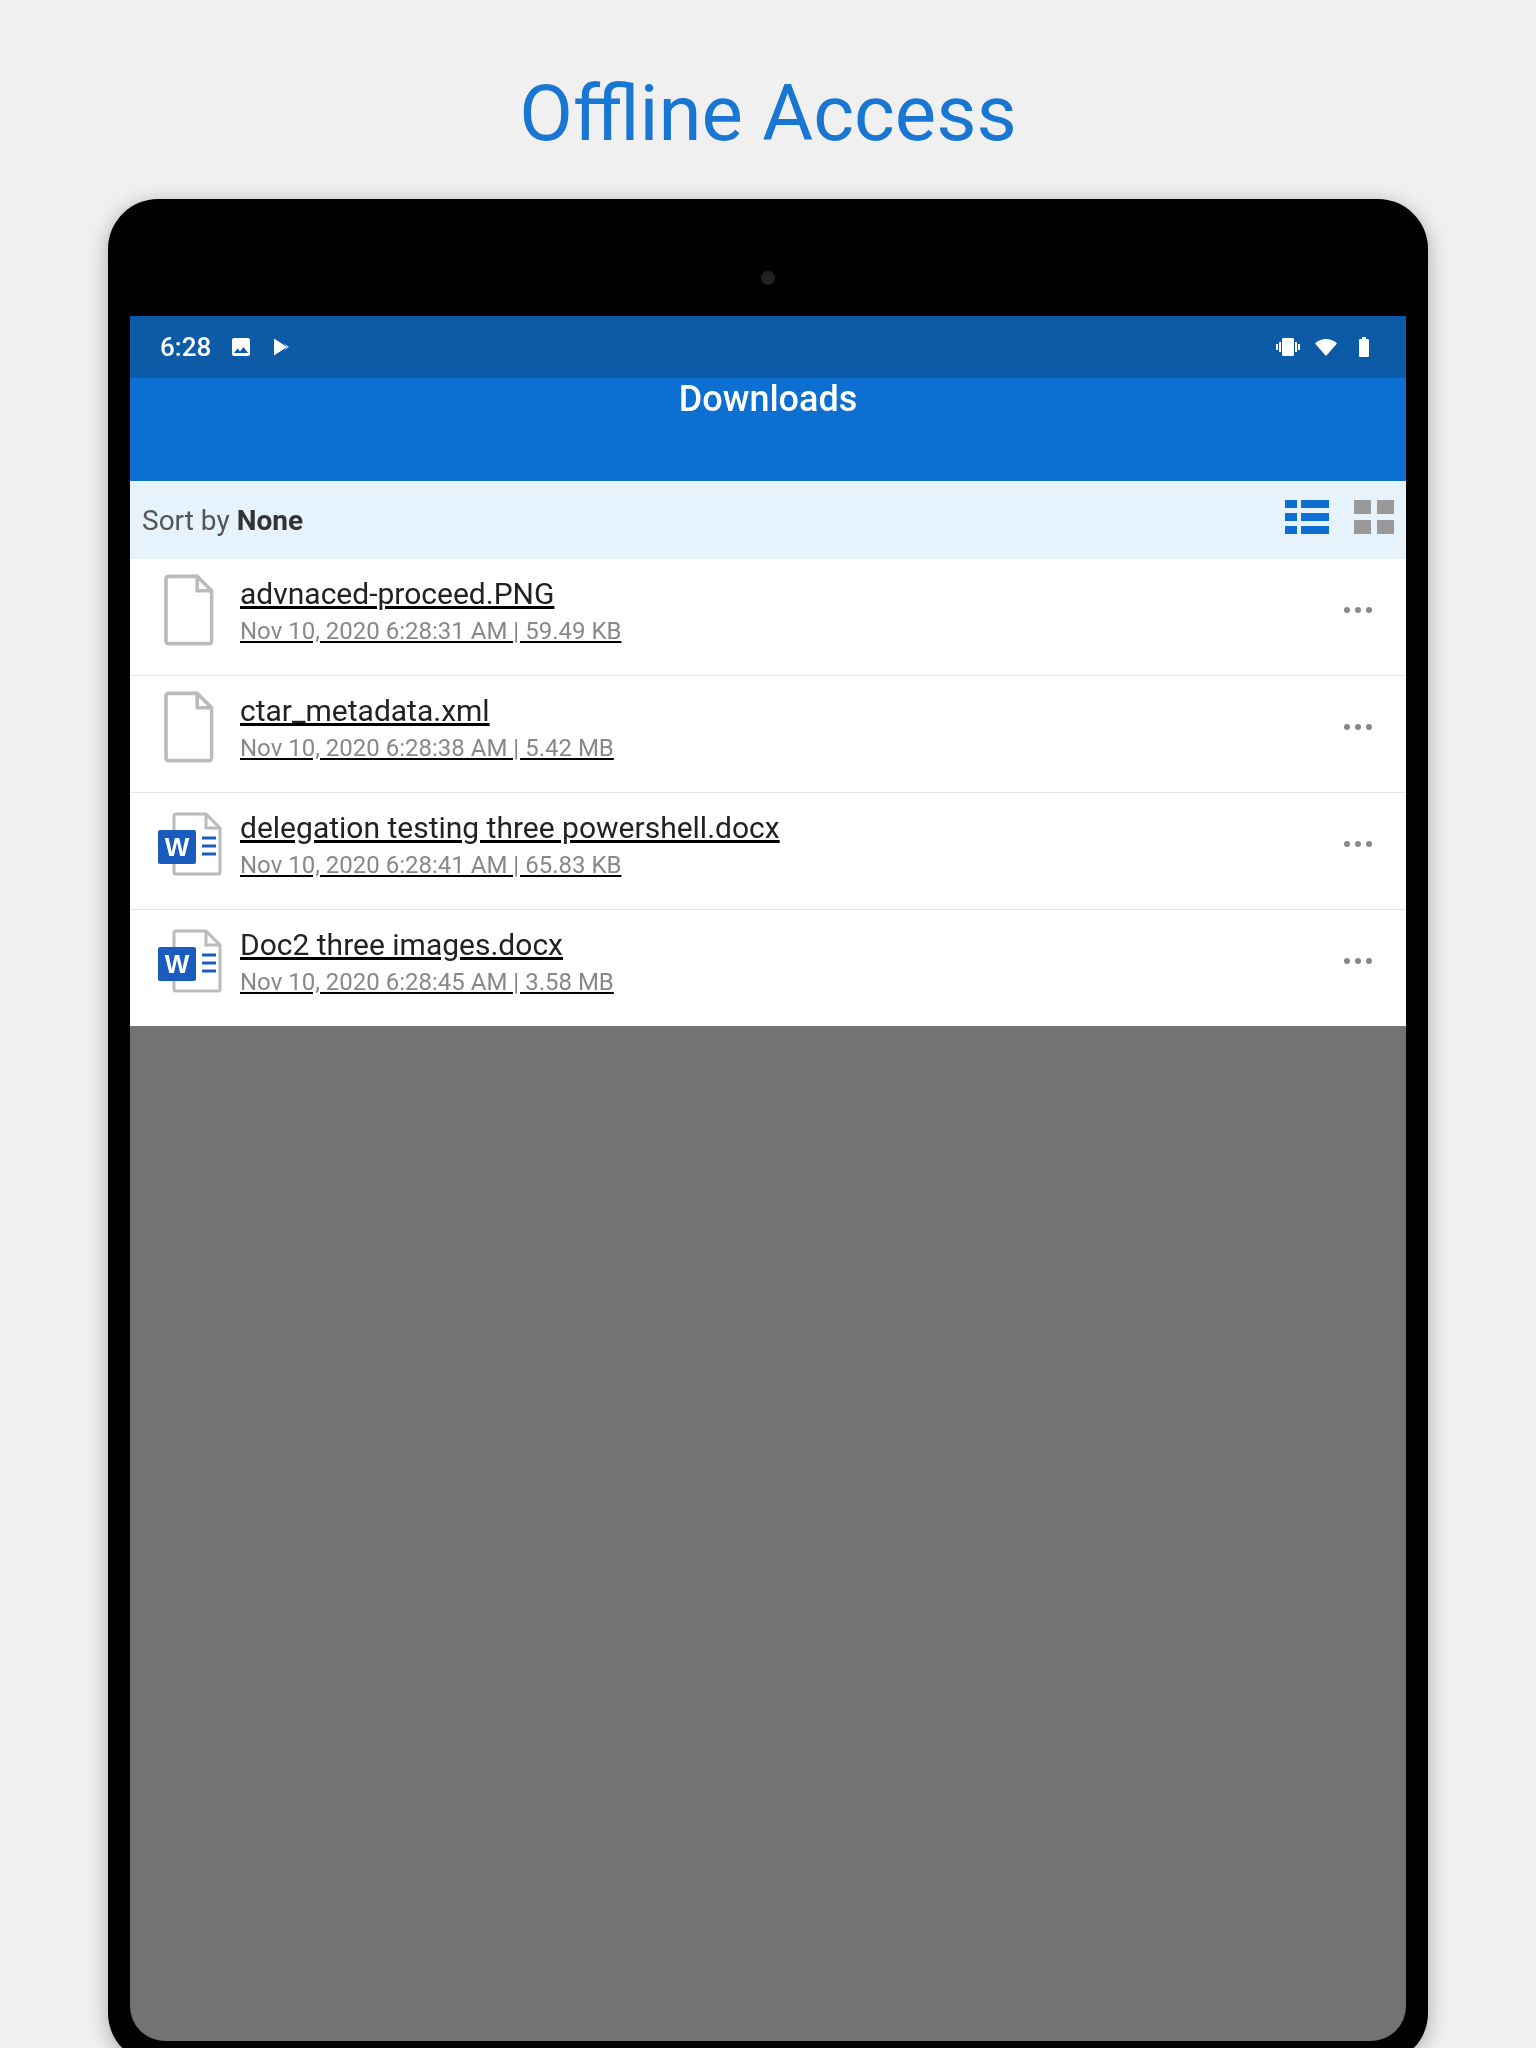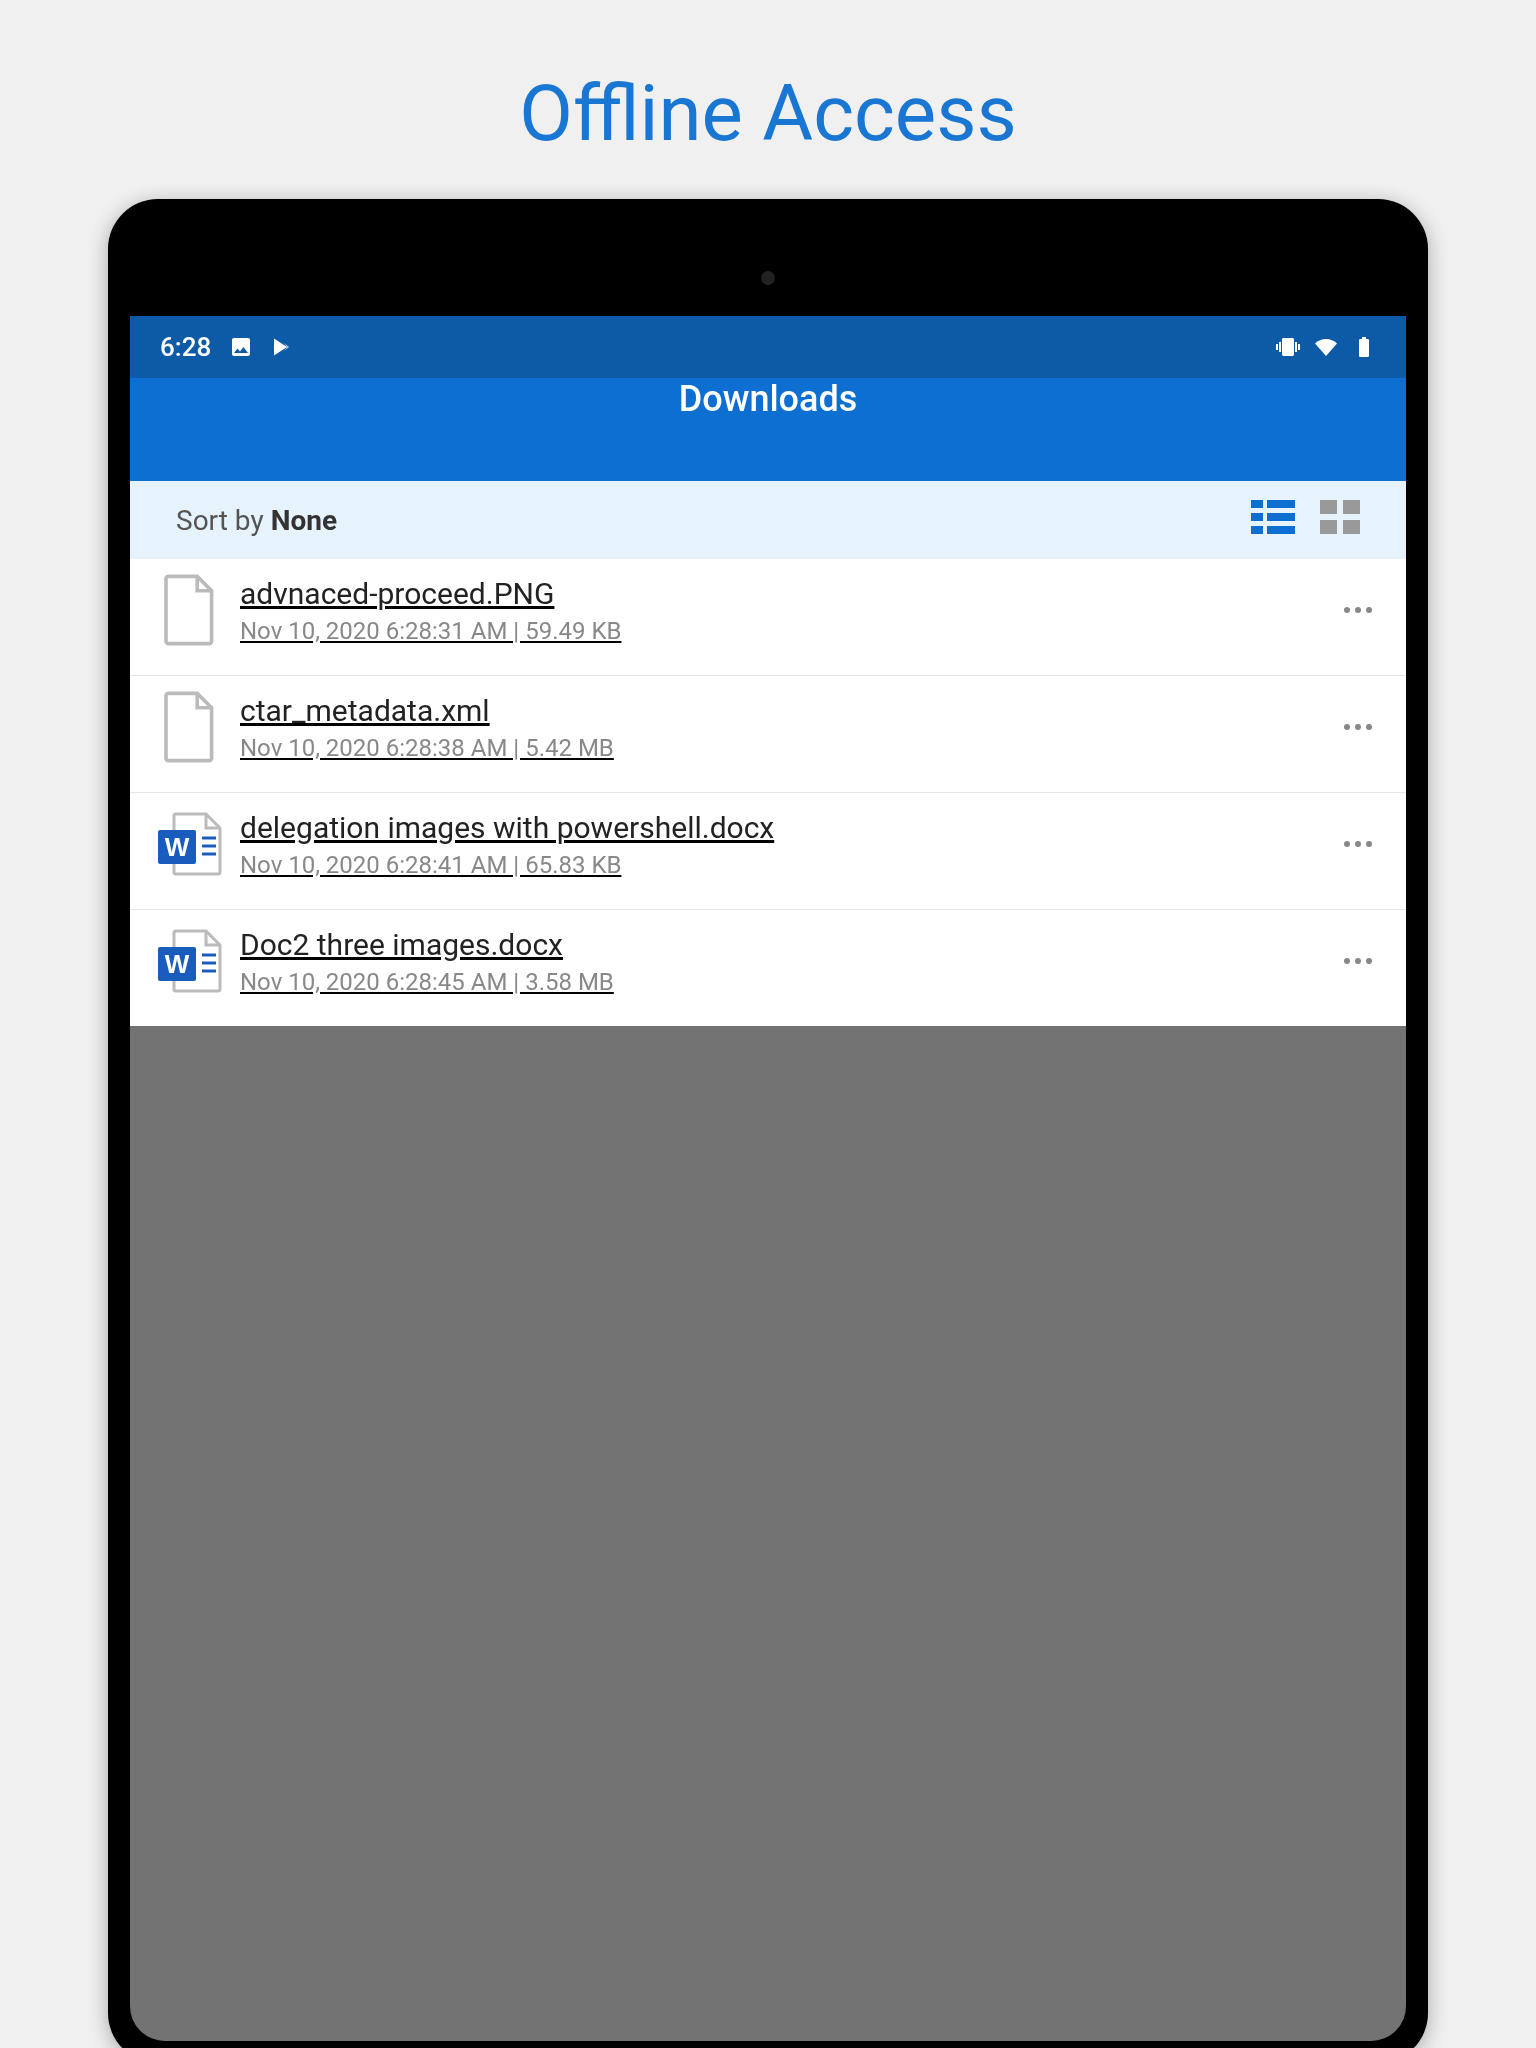--- a/index.html
+++ b/index.html
@@ -73,21 +73,21 @@
     justify-content: center;
     font-size: 36px;
     font-weight: 500;
   }
   .sort-bar {
     background: #e6f2fc;
     height: 78px;
     display: flex;
     align-items: center;
     justify-content: space-between;
-    padding: 0 46px;
+    padding: 0 12px;
     font-size: 28px;
     color: #555;
   }
   .sort-label-prefix { font-weight: 400; }
   .sort-label-value { font-weight: 700; color: #333; }
   .view-toggles { display: flex; gap: 25px; align-items: center; }
   .file-list { background: #fff; }
   .file-row {
     display: flex;
     align-items: center;
@@ -227,21 +227,21 @@
               <path d="M22 6h30l14 14v44a2 2 0 0 1-2 2H22a2 2 0 0 1-2-2V8a2 2 0 0 1 2-2z" fill="none" stroke="#bbb" stroke-width="3"></path>
               <path d="M52 6v14h14" fill="none" stroke="#bbb" stroke-width="3"></path>
               <rect x="4" y="22" width="38" height="34" rx="2" fill="#1a5cbe"></rect>
               <text x="23" y="48" font-family="Arial" font-size="26" font-weight="bold" fill="#fff" text-anchor="middle">W</text>
               <line x1="48" y1="30" x2="62" y2="30" stroke="#1a5cbe" stroke-width="3"></line>
               <line x1="48" y1="38" x2="62" y2="38" stroke="#1a5cbe" stroke-width="3"></line>
               <line x1="48" y1="46" x2="62" y2="46" stroke="#1a5cbe" stroke-width="3"></line>
             </svg>
           </div>
           <div class="file-info">
-            <div class="file-name">delegation images with powershell.docx</div>
+            <div class="file-name">delegation testing three powershell.docx</div>
             <div class="file-meta">Nov 10, 2020 6:28:41 AM | 65.83 KB</div>
           </div>
           <div class="file-more">
             <span class="dots">
                 <span></span>
                 <span></span>
                 <span></span>
               </span>
           </div>
         </div>

